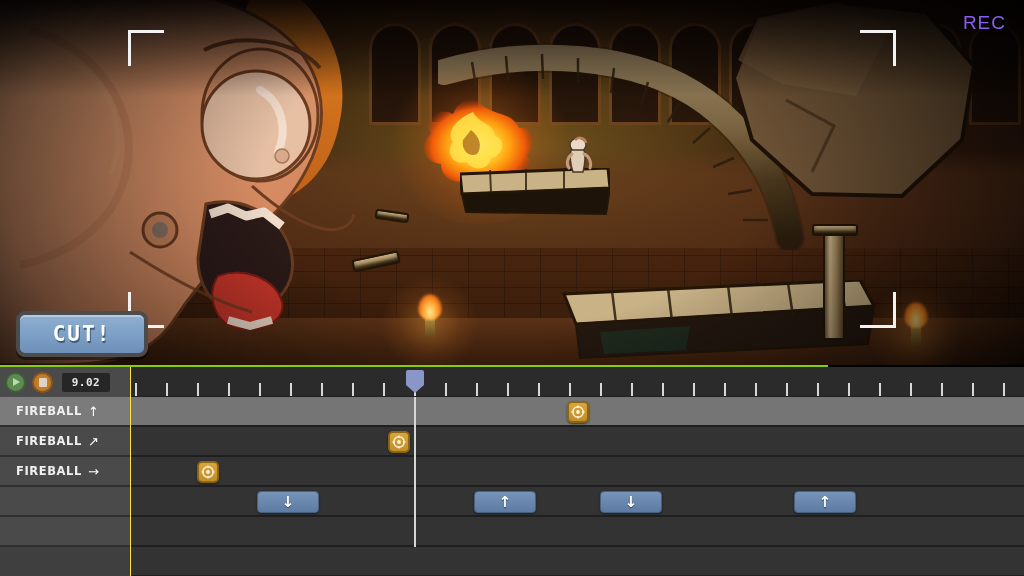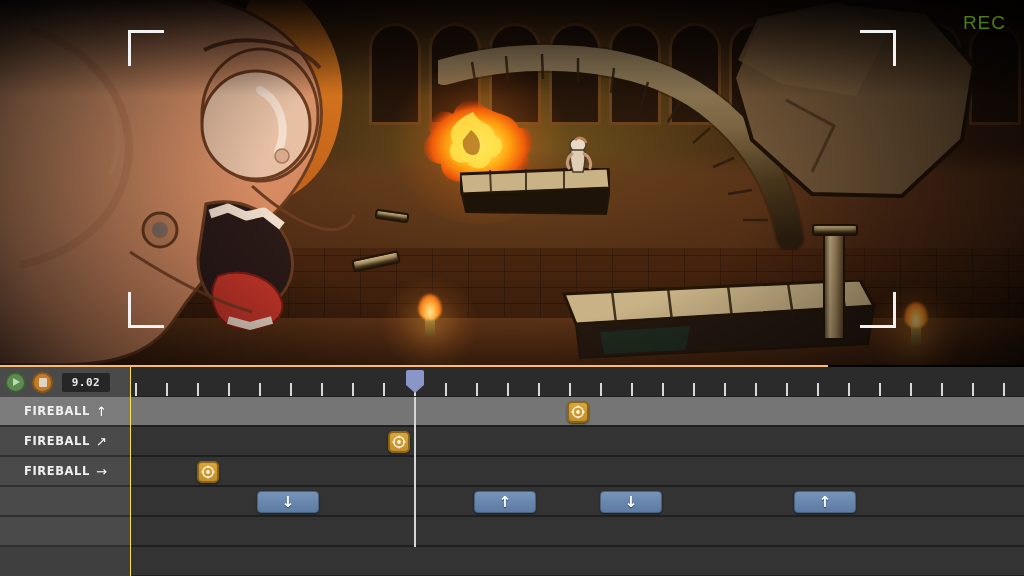--- a/index.html
+++ b/index.html
@@ -69,38 +69,38 @@
   
   .column { position:absolute; background:linear-gradient(90deg,#6a5436 0%,#cbb489 28%,#a3885c 62%,#5b462a 100%);
     border:2px solid #241607; }
 
   
   .vf { position:absolute; border:3px solid #f2f2f2; }
   .vf.tl { left:128px; top:30px; width:36px; height:36px; border-right:none; border-bottom:none; }
   .vf.tr { left:860px; top:30px; width:36px; height:36px; border-left:none; border-bottom:none; }
   .vf.bl { left:128px; top:292px; width:36px; height:36px; border-right:none; border-top:none; }
   .vf.br { left:860px; top:292px; width:36px; height:36px; border-left:none; border-top:none; }
-  .rec { position:absolute; right:18px; top:12px; color:#4d7c0f; font-size:19px;
+  .rec { position:absolute; right:18px; top:12px; color:#8b5cf6; font-size:19px;
     font-family:"Liberation Sans", sans-serif; letter-spacing:1px; font-weight:400;
     text-shadow:0 1px 3px rgba(0,0,0,.8); }
 
   
   .cut-btn { position:absolute; left:16px; top:311px; width:132px; height:46px;
     background:linear-gradient(180deg,#8fafd0 0%, #7fa2c8 45%, #6e90b8 100%);
     border:4px solid #4c4c4c; border-radius:9px;
     display:flex; align-items:center; justify-content:center;
     box-shadow:0 3px 0 rgba(0,0,0,.45), inset 0 2px 0 rgba(255,255,255,.35);
     cursor:pointer; z-index:30; }
   .cut-btn span { color:#fff; font-size:21px; font-weight:bold; letter-spacing:2px;
     font-family:"DejaVu Sans Mono", monospace;
     text-shadow:1px 2px 0 rgba(40,60,90,.7); }
 
   
   #timeline { position:absolute; left:0; top:365px; width:828px; height:211px;
-    background:#fde047; border-top:2px solid #fdba74; }
+    background:#fde047; border-top:2px solid #84cc16; }
 
   
   .tl-toolbar { position:absolute; left:0; top:0; width:130px; height:30px;
     display:flex; align-items:center; gap:6px; padding-left:5px; background:#4a4a4a; }
   .circ-btn { width:21px; height:21px; border-radius:50%; display:flex;
     align-items:center; justify-content:center; cursor:pointer; flex:0 0 auto; }
   .play-btn { background:#5c8a50; border:2px solid #3e5e36; }
   .play-tri { width:0; height:0; border-left:7px solid #bcd9b0;
     border-top:4.5px solid transparent; border-bottom:4.5px solid transparent; margin-left:2px; }
   .stop-btn { background:#c07c2c; border:2px solid #8b5718; }
@@ -119,21 +119,21 @@
     cursor:ew-resize; transform:translateX(-9px); }
   .playhead .body { width:18px; height:15px; background:#8a96c8; border-radius:2px 2px 0 0; }
   .playhead .tip { width:0; height:0; margin:0 auto;
     border-left:9px solid transparent; border-right:9px solid transparent;
     border-top:8px solid #8a96c8; }
   .playline { position:absolute; top:30px; width:2px; height:150px;
     background:#d6d6d6; z-index:11; transform:translateX(-1px); }
 
   
   .labels { position:absolute; left:0; top:30px; width:130px; height:181px; background:#3f3f3f; }
-  .lbl { height:30px; display:flex; align-items:center; padding-left:24px;
+  .lbl { height:30px; display:flex; align-items:center; padding-left:16px;
     border-bottom:2px solid #2f2f2f; background:#4a4a4a; cursor:pointer; }
   .lbl.sel { background:#7b7b7b; }
   .lbl.empty { background:#4a4a4a; cursor:default; }
   .lbl span.t { color:#f0f0f0; font-size:11.5px; font-weight:bold; letter-spacing:.6px;
     font-family:"DejaVu Sans", sans-serif; }
   .lbl span.a { color:#ffffff; font-size:13px; margin-left:6px; line-height:1; }
 
   
   .tracks { position:absolute; left:131px; top:30px; width:893px; height:181px; background:#2b2b2b; }
   .track { position:relative; height:30px; border-bottom:2px solid #1f1f1f; background:#333333; }
@@ -333,20 +333,23 @@
     <div class="topshade"></div>
     <div class="vignette"></div>
 
     <div class="vf tl"></div>
     <div class="vf tr"></div>
     <div class="vf bl"></div>
     <div class="vf br"></div>
     <div class="rec">REC</div>
   </div>
 
+  <div class="cut-btn">
+    <span>CUT!</span>
+  </div>
 
   <div id="timeline">
 
     <div class="tl-toolbar">
       <div class="circ-btn play-btn">
         <div class="play-tri"></div>
       </div>
       <div class="circ-btn stop-btn">
         <div class="stop-sq"></div>
       </div>

